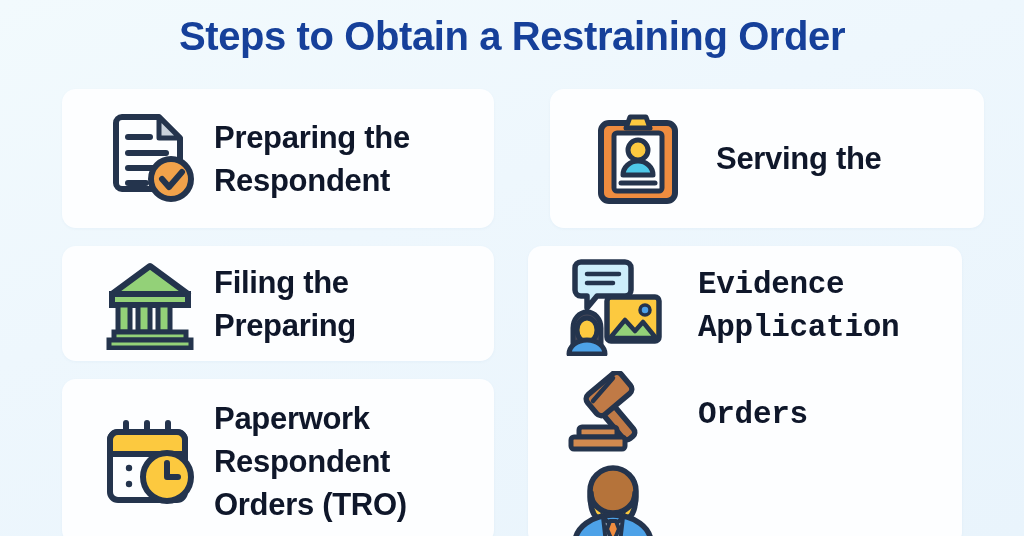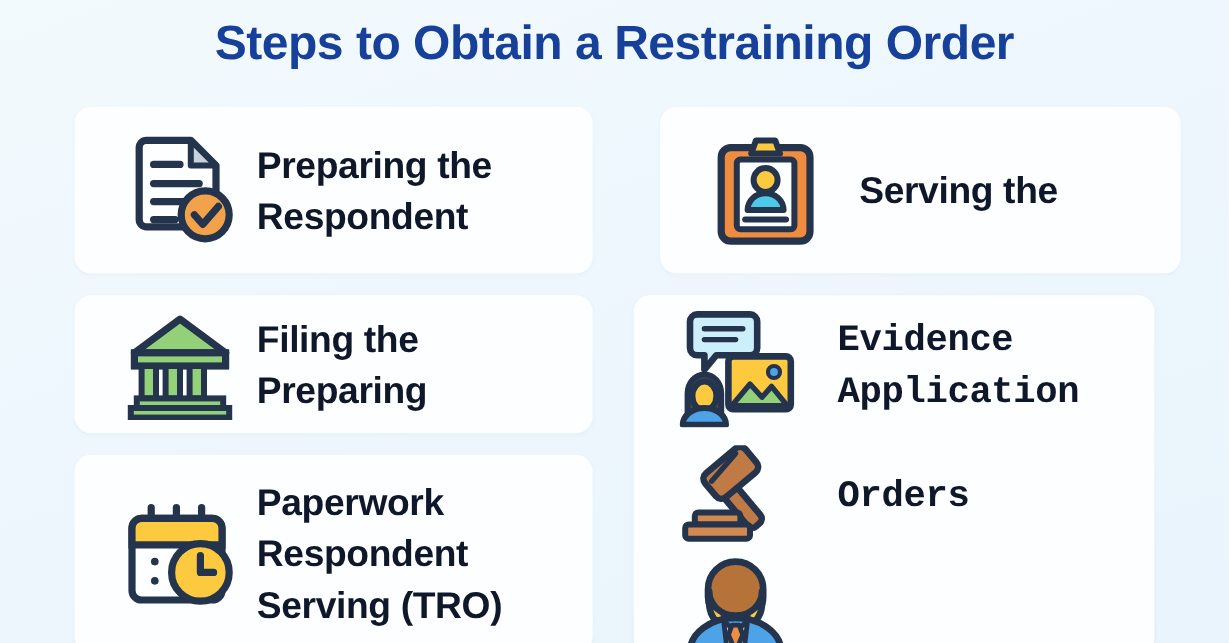--- a/index.html
+++ b/index.html
@@ -173,21 +173,21 @@
         <circle cx="44" cy="50" r="3.2" fill="#24344d"></circle>
         <circle cx="25" cy="66" r="3.2" fill="#24344d"></circle>
         <circle cx="44" cy="66" r="3.2" fill="#24344d"></circle>
         <circle cx="63" cy="59" r="24" fill="#fcc93f" stroke="#24344d" stroke-width="6"></circle>
         <path d="M63 45 v14 h11" fill="none" stroke="#24344d" stroke-width="6" stroke-linecap="round" stroke-linejoin="round"></path>
       </svg>
     </div>
     <div class="card-label">
       <div>Paperwork</div>
       <div>Respondent</div>
-      <div>Serving (TRO)</div>
+      <div>Orders (TRO)</div>
     </div>
   </div>
 
   <div class="card" id="card-right-stack">
 
     <div class="stack-row" id="stack-row-evidence">
       <div class="card-icon">
         <svg class="icon-svg" width="100" height="100" viewBox="0 0 100 100">
 
           <path d="M12 12 a6 6 0 0 1 6 -6 h44 a6 6 0 0 1 6 6 v22 a6 6 0 0 1 -6 6 h-28 l-10 12 v-12 h-6 a6 6 0 0 1 -6 -6 z" fill="#cdeefb" stroke="#24344d" stroke-width="5.5" stroke-linejoin="round"></path>

